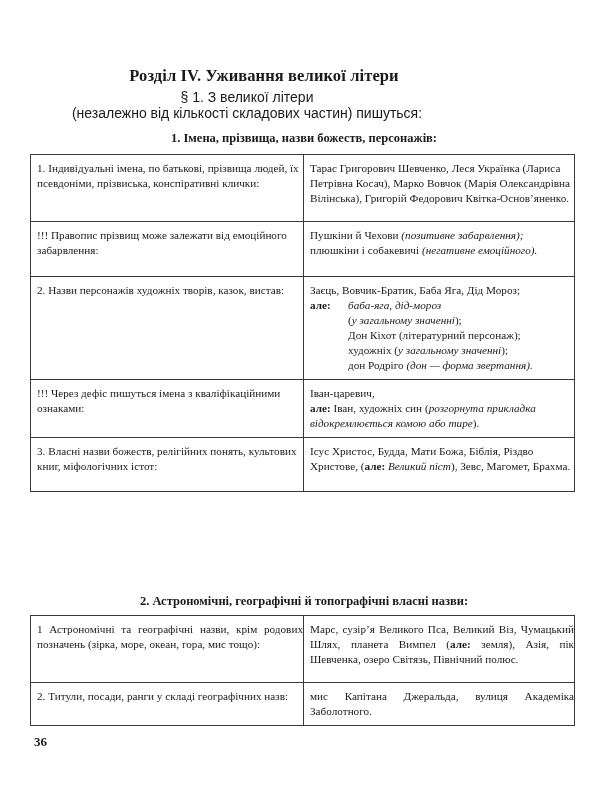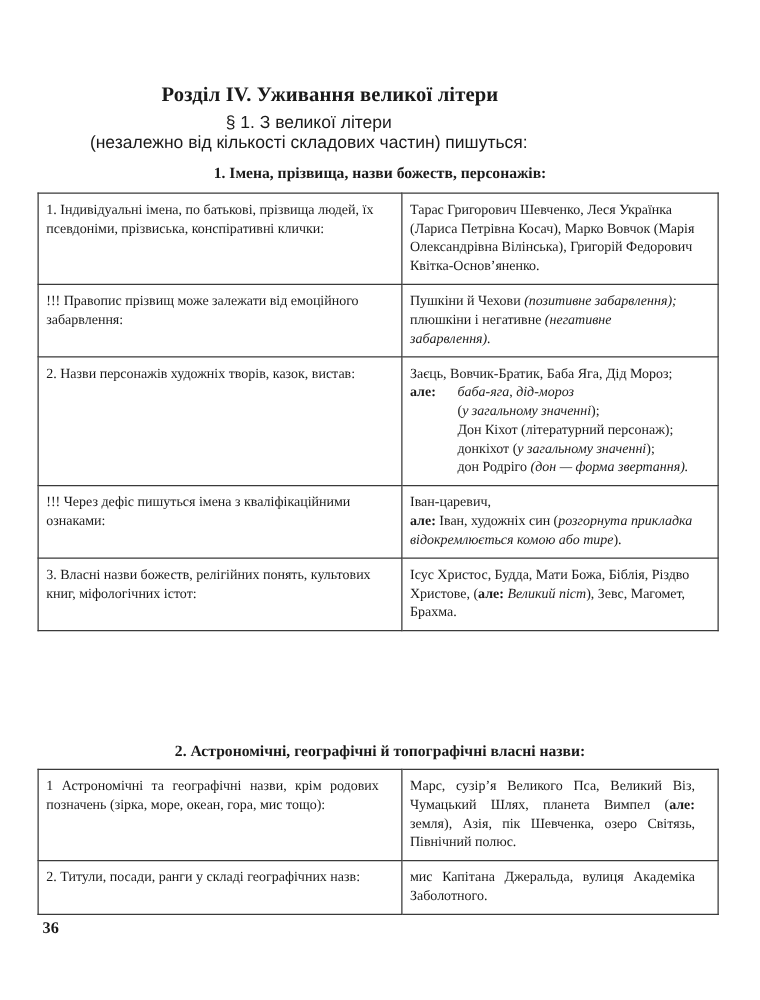--- a/index.html
+++ b/index.html
@@ -26,21 +26,21 @@
   }
   .sub-heading.h1 { top: 131px; }
   .sub-heading.h2 { top: 594px; }
   table.rules {
     position: absolute; left: 30px; width: 545px;
     border-collapse: collapse; table-layout: fixed;
     font-size: 11.2px; line-height: 15px;
   }
   table.rules td {
     border: 1.5px solid #3a3a3a; vertical-align: top;
-    padding: 6px 18px 6px 6px;
+    padding: 6px 0 6px 6px;
   }
   table.rules td.left { width: 266px; }
   table.t1 { top: 154px; }
   table.t2 { top: 615px; }
   .ital { font-style: italic; }
   .bold { font-weight: bold; }
   .just { text-align: justify; }
   .ale-grid { display: grid; grid-template-columns: 38px 1fr; }
   .page-number {
     position: absolute; left: 34px; top: 734px;
@@ -57,33 +57,33 @@
 <div class="sub-heading h1">1. Імена, прізвища, назви божеств, персонажів:</div>
 
 <table class="rules t1">
   <tbody>
       <tr style="height:67px">
     <td class="left">1. Індивідуальні імена, по батькові, прізвища людей, їх псевдоніми, прізвиська, конспіративні клички:</td>
     <td>Тарас Григорович Шевченко, Леся Українка (Лариса Петрівна Косач), Марко Вовчок (Марія Олександрівна Вілінська), Григорій Федорович Квітка-Основ’яненко.</td>
   </tr>
   <tr style="height:55px">
     <td class="left">!!! Правопис прізвищ може залежати від емоційного забарвлення:</td>
-    <td><span>Пушкіни й Чехови </span><span class="ital">(позитивне забарвлення);</span><span> плюшкіни і негативне </span><span class="ital">(негативне забарвлення).</span></td>
+    <td><span>Пушкіни й Чехови </span><span class="ital">(позитивне забарвлення);</span><span> плюшкіни і собакевичі </span><span class="ital">(негативне емоційного).</span></td>
   </tr>
   <tr style="height:92px">
     <td class="left">2. Назви персонажів художніх творів, казок, вистав:</td>
     <td>
       <div>Заєць, Вовчик-Братик, Баба Яга, Дід Мороз;</div>
       <div class="ale-grid">
         <span class="bold">але:</span>
         <div>
           <div class="ital">баба-яга, дід-мороз</div>
           <div><span>(</span><span class="ital">у загальному значенні</span><span>);</span></div>
           <div>Дон Кіхот (літературний персонаж);</div>
-          <div><span>донкіхот (</span><span class="ital">у загальному значенні</span><span>);</span></div>
+          <div><span>художніх (</span><span class="ital">у загальному значенні</span><span>);</span></div>
           <div><span>дон Родріго </span><span class="ital">(дон — форма звертання).</span></div>
         </div>
       </div>
     </td>
   </tr>
   <tr style="height:56px">
     <td class="left">!!! Через дефіс пишуться імена з кваліфікаційними ознаками:</td>
     <td>
       <div>Іван-царевич,</div>
       <div><span class="bold">але:</span><span> Іван, художніх син (</span><span class="ital">розгорнута прикладка відокремлюється комою або тире</span><span>).</span></div>

